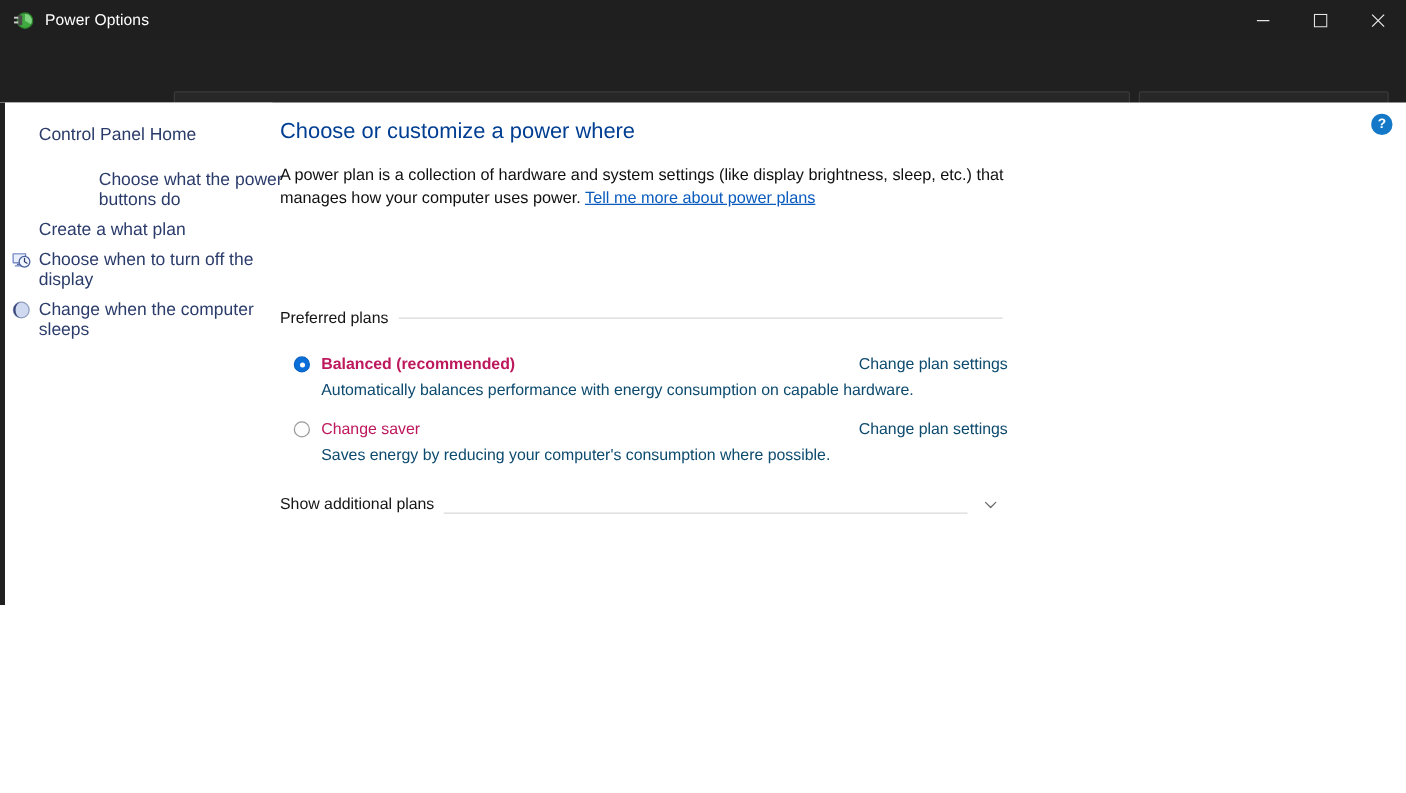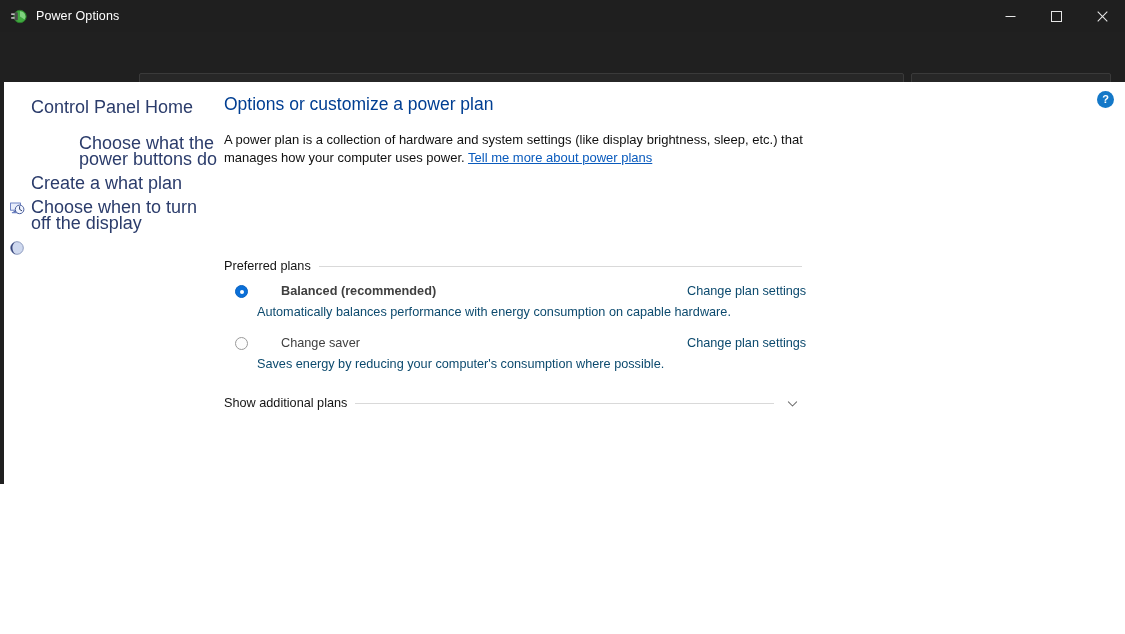--- a/index.html
+++ b/index.html
@@ -214,21 +214,21 @@
     top: 0;
     left: 4px;
     width: 214px;
     height: 552px;
     background: #ffffff;
   }
   #sidebar-top { position: absolute; top: 0; left: 0; width: 214px; }
   .side-link {
     position: relative;
     color: #2b3c6b;
-    font-size: 18px;
+    font-size: 14px;
     line-height: 15.5px;
     cursor: default;
     display: block;
     padding: 0;
   }
   #cp-home {
     position: absolute;
     top: 18px;
     left: 27px;
     width: 175px;
@@ -310,22 +310,22 @@
     color: #151515;
     font-size: 12.7px;
     white-space: nowrap;
     line-height: 16px;
   }
   .group-head .grule {
     flex: 1;
     height: 1px;
     background: #d9d9d9;
   }
-  #preferred-head { top: 176px; }
-  #additional-head { top: 313px; }
+  #preferred-head { top: 164px; }
+  #additional-head { top: 313px; align-items: flex-end; }
   #additional-head .glabel { cursor: default; }
   #additional-head .chev {
     flex: none;
     width: 20px;
     height: 16px;
     display: flex;
     align-items: center;
     justify-content: center;
     color: #6d6d6d;
     cursor: default;
@@ -369,26 +369,25 @@
     background: #ffffff;
   }
   .radio.off {
     background: #fdfdfd;
     border: 1px solid #9a9a9a;
   }
   .plan-name {
     position: absolute;
     left: 22px;
     top: 0;
-    color: #404040;
+    color: #be185d;
     font-size: 12.7px;
     line-height: 19px;
     cursor: default;
     white-space: nowrap;
-    margin-left: 24px;
   }
   .plan-name.bold { font-weight: bold; }
   .plan-desc {
     position: absolute;
     left: 22px;
     top: 21px;
     color: #0c4a6e;
     font-size: 12.7px;
     line-height: 18px;
     white-space: nowrap;
@@ -564,32 +563,33 @@
         </div>
 
         <div class="side-link side-item" id="side-sleep">
           <span class="side-ico">
             <svg width="16" height="16" viewBox="0 0 16 16">
               <circle cx="8" cy="8" r="6.3" fill="#cfd9ef" stroke="#8e9cbf" stroke-width="1"></circle>
               <path d="M8 1.7 A6.3 6.3 0 0 0 8 14.3 A4.6 6.3 0 0 1 8 1.7 Z" fill="#38457a"></path>
               <path d="M4.3 4.0 A6.3 6.3 0 0 1 8.6 1.75 A5.6 5.6 0 0 0 4.3 4.0 Z" fill="#ffffff" opacity="0.8"></path>
             </svg>
           </span>
+          <span>Change when the computer sleeps</span>
         </div>
       </div>
 
       <div id="see-also-wrap">
         <div id="see-also-label">See also</div>
         <div class="side-link">Panel Accounts</div>
       </div>
     </div>
 
     <div id="main">
 
-      <h1 id="page-title">Options or customize a power plan</h1>
+      <h1 id="page-title">Choose or customize a power where</h1>
 
       <div id="page-desc">
         <span>A power plan is a collection of hardware and system settings (like display brightness, sleep, etc.) that manages how your computer uses power. </span><a href="#">Tell me more about power plans</a>
       </div>
 
       <div class="group-head" id="preferred-head">
         <span class="glabel">Preferred plans</span>
         <span class="grule"></span>
       </div>
 

